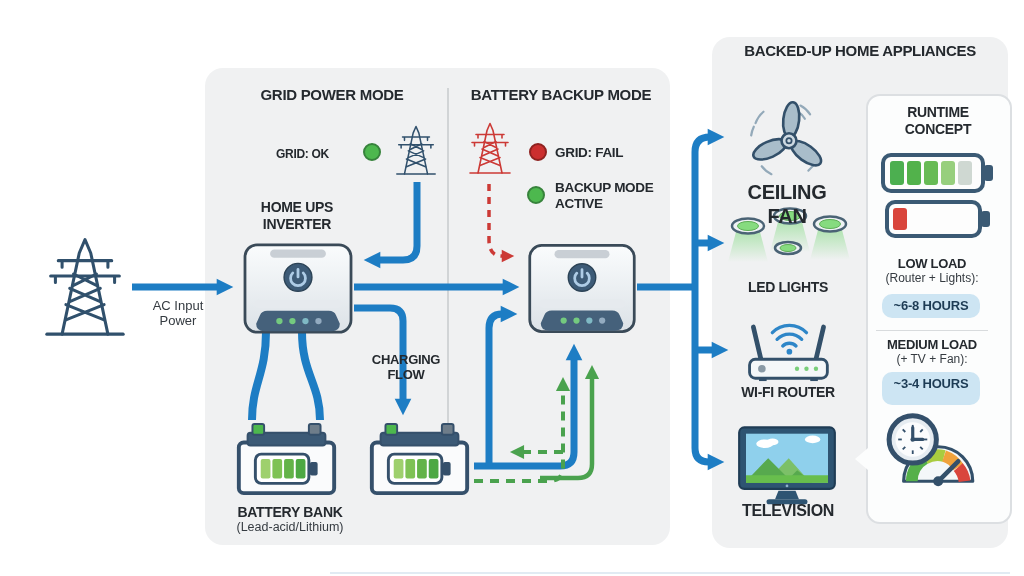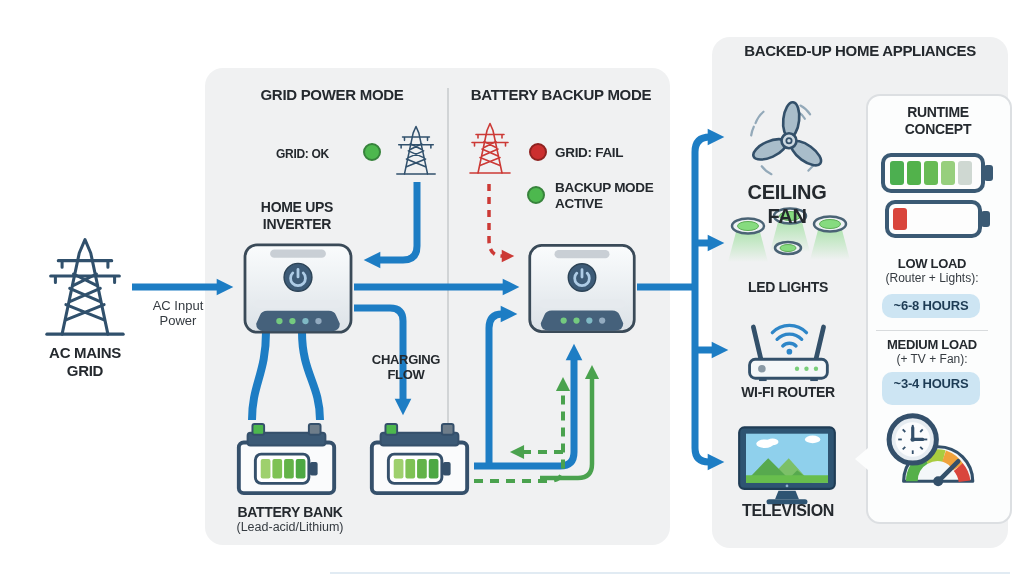--- a/index.html
+++ b/index.html
@@ -130,22 +130,20 @@
         <rect x="64.5" y="39" width="10" height="20" rx="2" fill="#4da843"></rect>
       </symbol>
     </defs>
   </svg>
 
   <div class="icon" style="left:35px;top:232px;width:100px;height:105px;">
     <svg width="100" height="105" viewBox="0 0 100 110">
         <use href="#tower" class="tower-navy"></use>
       </svg>
   </div>
-  <div class="lbl" style="left:30px;top:344px;width:110px;font-size:15px;">AC MAINS
-GRID</div>
   <div class="lbl reg" style="left:140px;top:298px;width:76px;font-size:13px;">AC Input
 Power</div>
 
   <div class="lbl" style="left:222px;top:86px;width:220px;font-size:15px;">GRID POWER MODE</div>
   <div class="lbl" style="left:276px;top:147px;width:80px;font-size:12px;text-align:left;">GRID: OK</div>
   <div class="dot green" style="left:363px;top:143px;"></div>
   <div class="icon" style="left:392px;top:118px;width:48px;height:62px;">
     <svg width="48" height="62" viewBox="0 0 100 110">
         <use href="#tower" class="tower-navy"></use>
       </svg>

